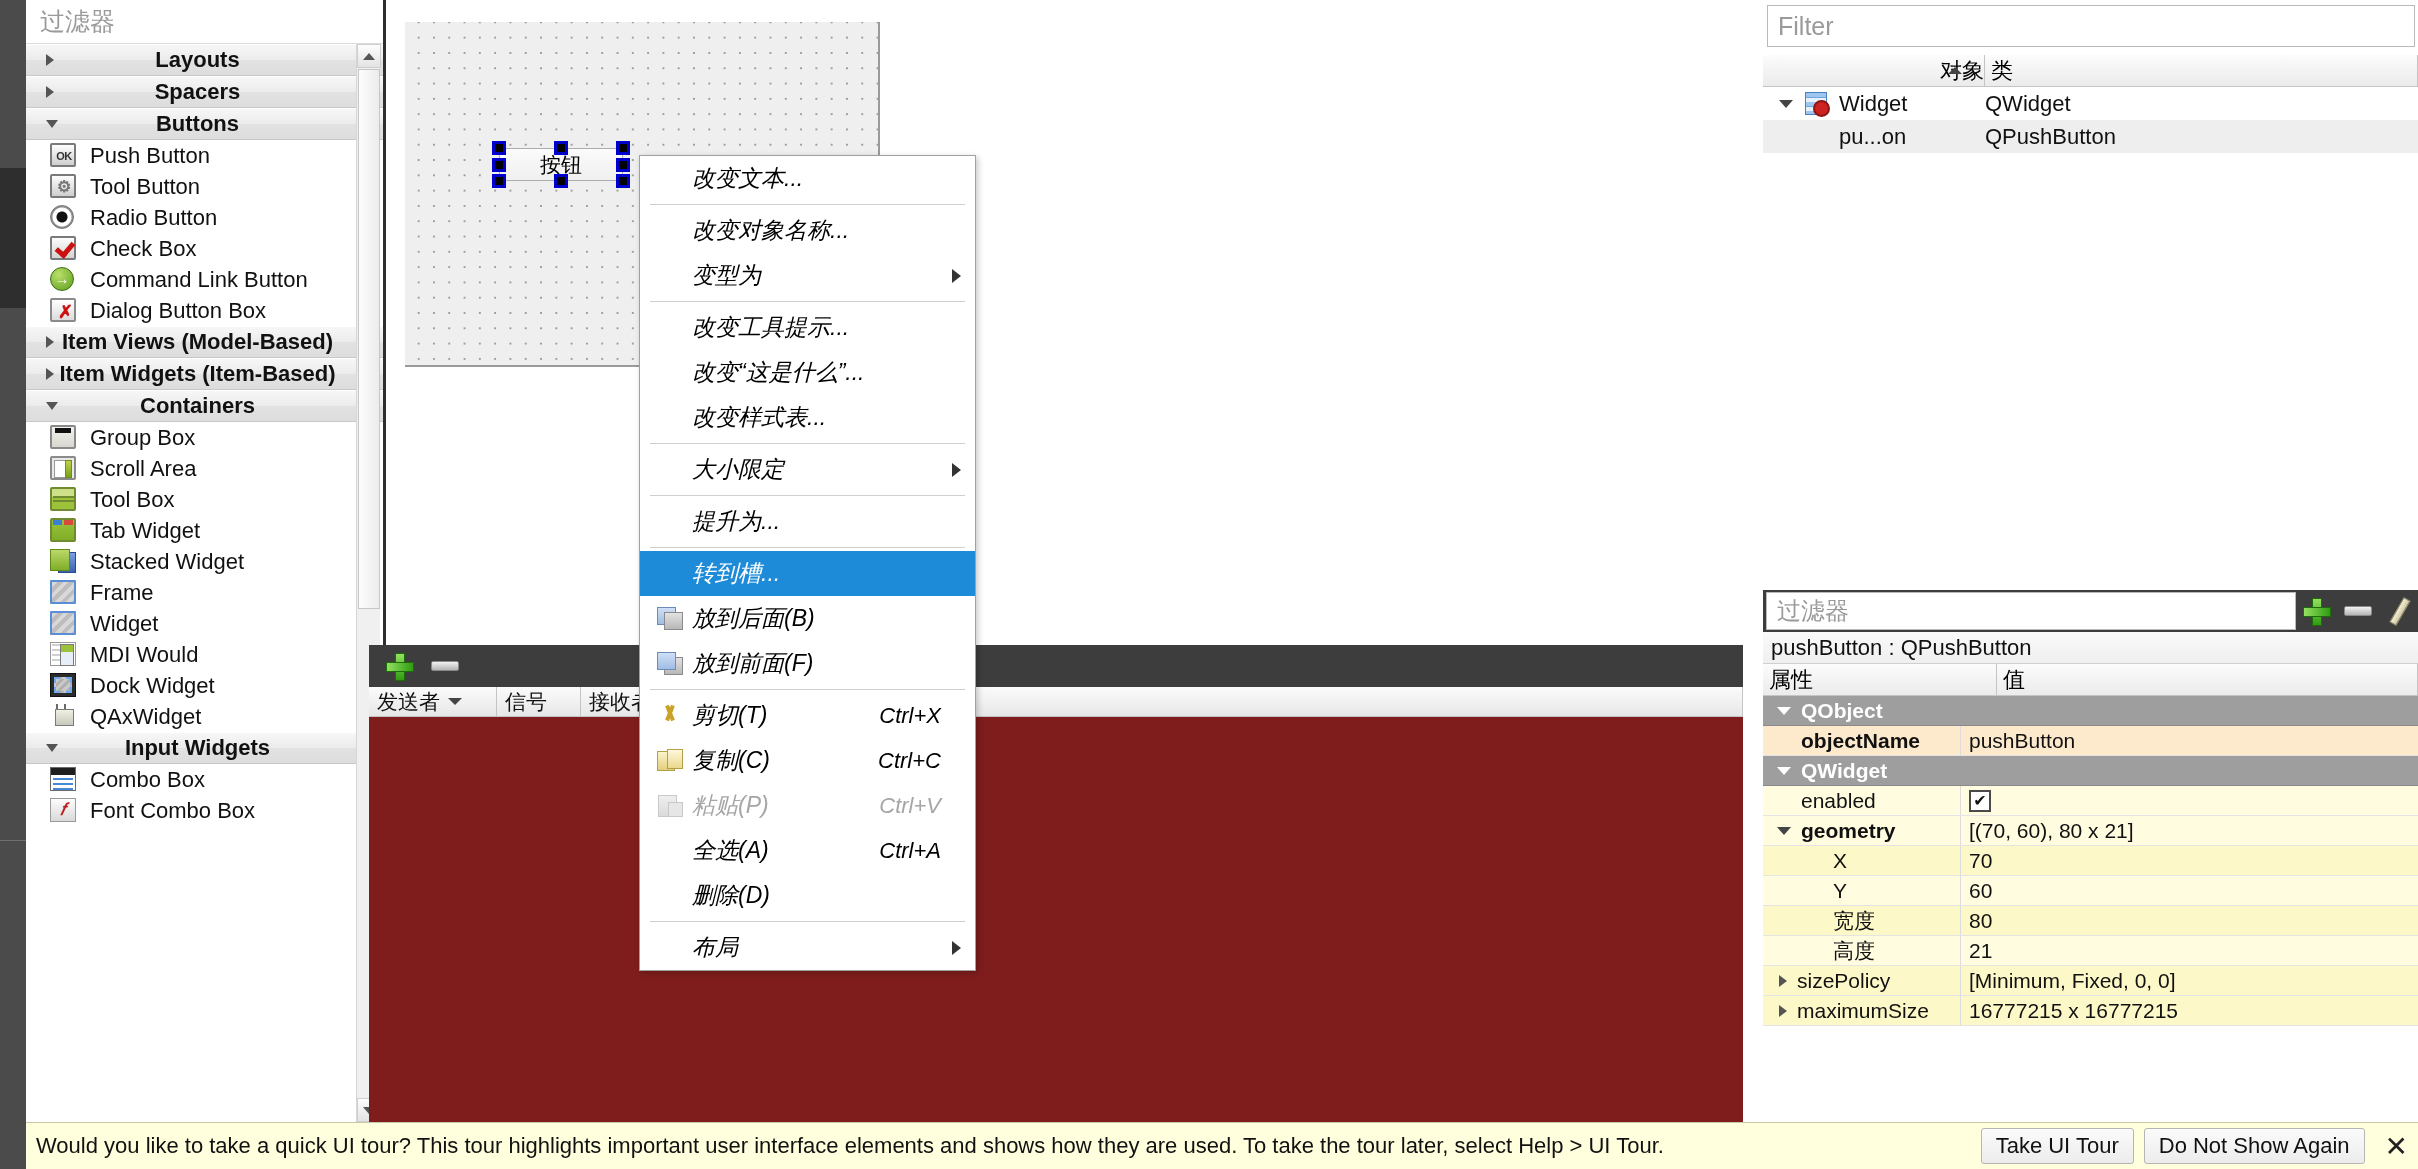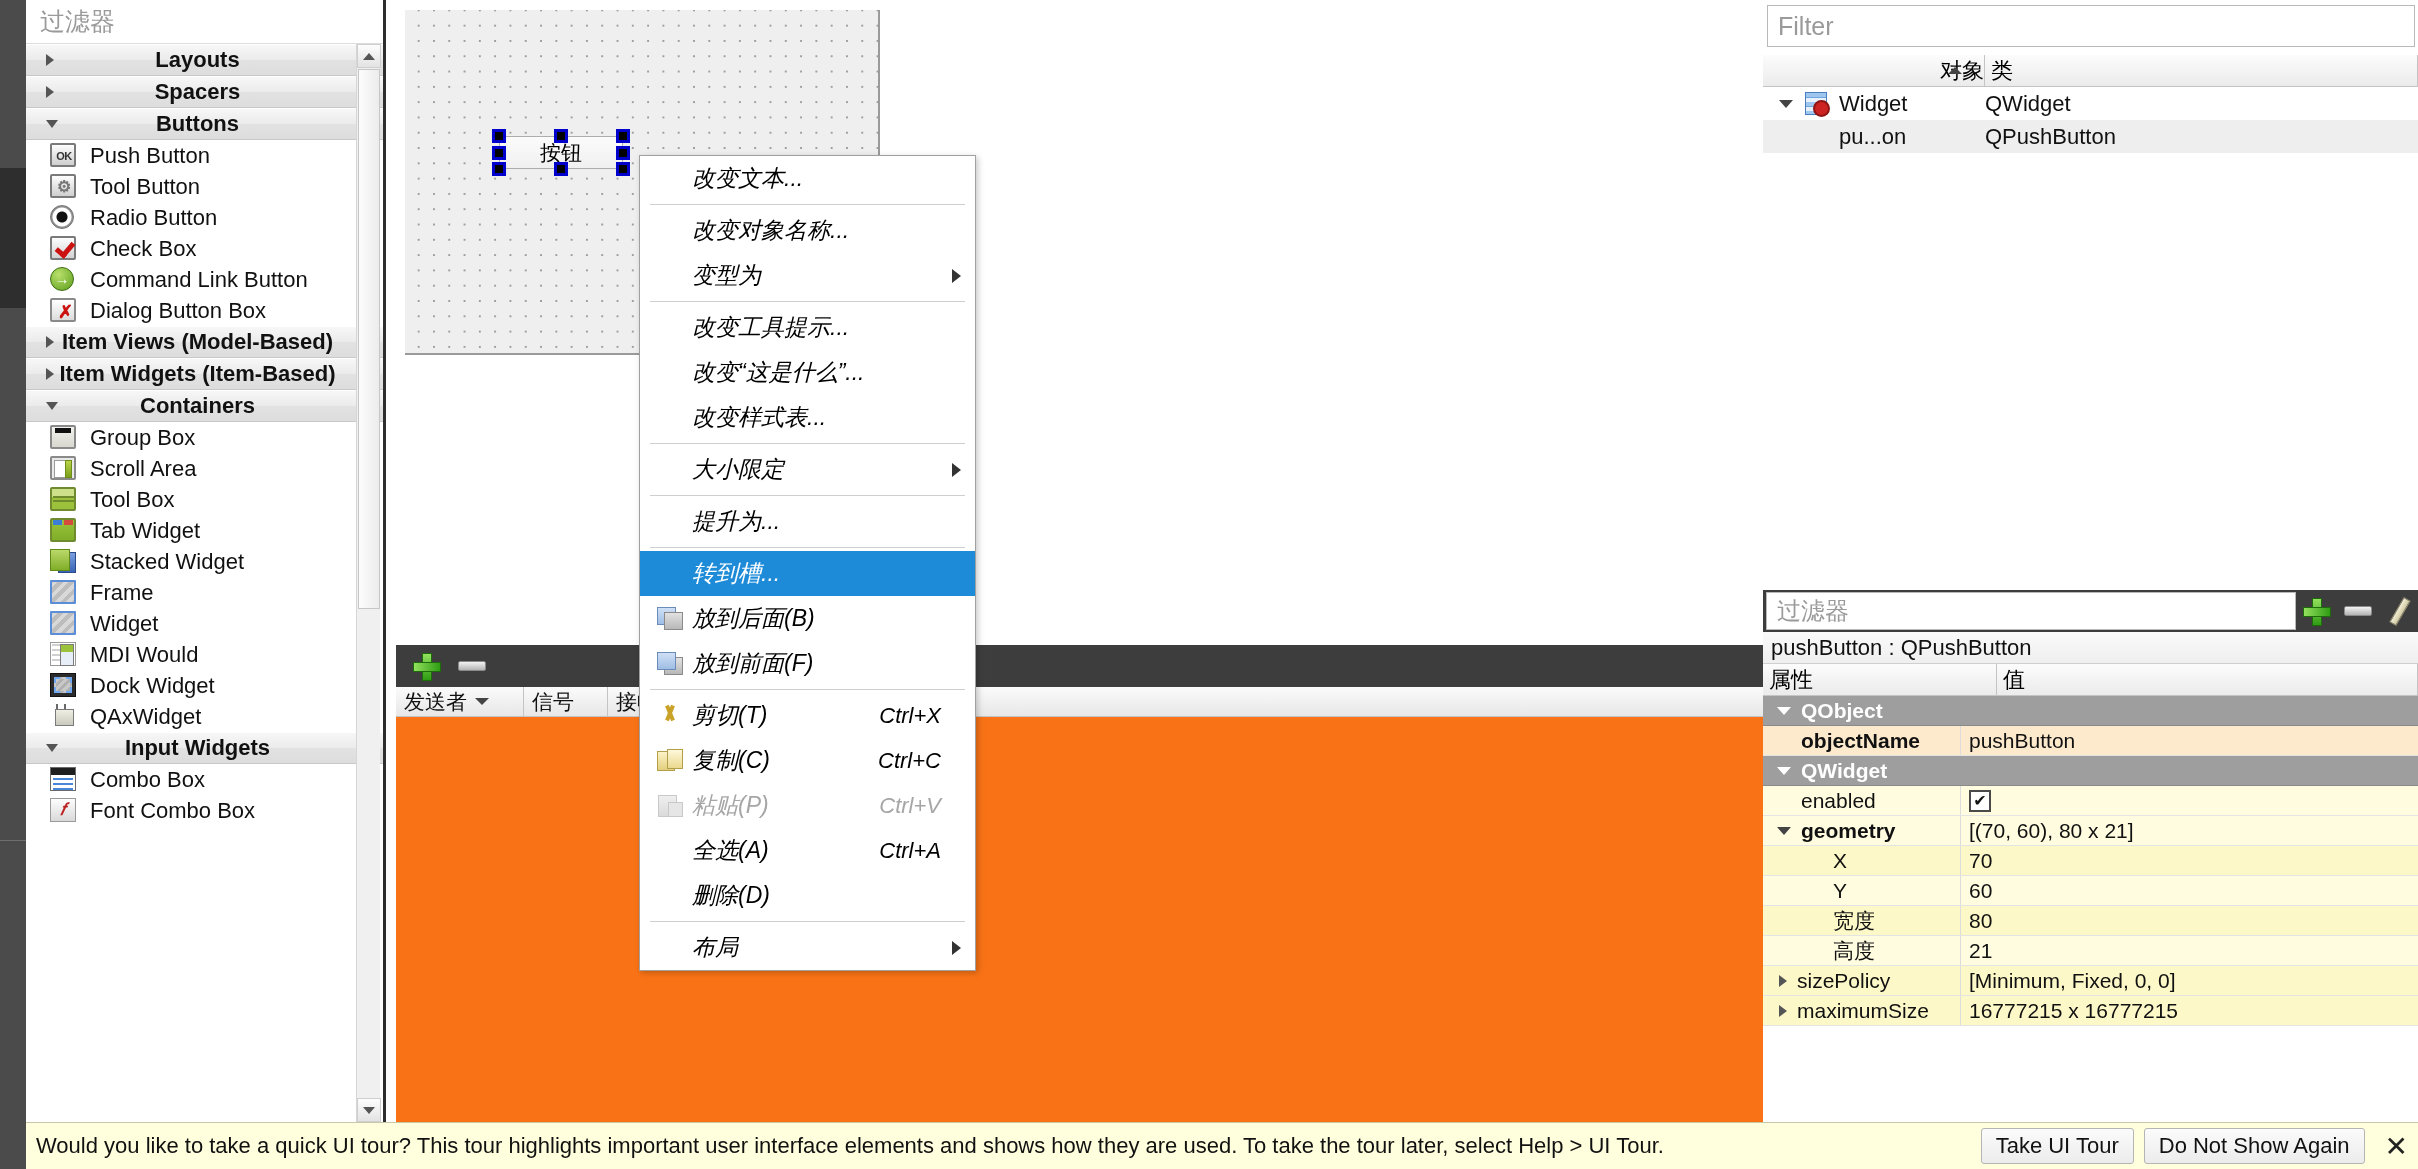--- a/index.html
+++ b/index.html
@@ -161,42 +161,42 @@
   .wb-sb .thumb {
     position: absolute; left: 1px; top: 25px; width: 22px; height: 540px;
     background: linear-gradient(to right,#fdfdfd,#ececec); border: 1px solid #c6c6c6;
   }
 
   
   .center {
     position: absolute; left: 389px; top: 0; width: 1374px; height: 1122px; background: #ffffff;
   }
   .formcanvas {
-    position: absolute; left: 16px; top: 10px; width: 475px; height: 345px;
+    position: absolute; left: 16px; top: 22px; width: 475px; height: 345px;
     background: #efefef;
     border-right: 2px solid #9a9a9a; border-bottom: 2px solid #9a9a9a;
     background-image: radial-gradient(#9d9d9d 0.8px, transparent 0.9px);
     background-size: 15.3px 15.3px; background-position: 6px 8px;
   }
   .pushbtn-ghost {
     position: absolute; left: 94px; top: 126px; width: 124px; height: 33px;
     background: linear-gradient(to bottom,#fbfbfb,#f0f0f0);
     border: 1px solid #adadad;
     display: flex; align-items: center; justify-content: center;
     font-size: 21px; color: #000;
   }
   .handle {
     position: absolute; width: 14px; height: 14px; background: #000;
     border: 3px solid #0000cc;
   }
 
   
   .ss-dock {
-    position: absolute; left: 396px; top: 645px; width: 1374px; height: 477px;
-    background: #f97316;
+    position: absolute; left: 369px; top: 645px; width: 1374px; height: 477px;
+    background: #7f1d1d;
   }
   .ss-toolbar {
     position: absolute; left: 0; top: 0; width: 1374px; height: 42px; background: #3d3d3d;
     display: flex; align-items: center; gap: 18px; padding-left: 16px;
   }
   .plus-ic { width: 28px; height: 28px; position: relative; }
   .plus-ic::before { content:""; position:absolute; left:10px; top:1px; width:8px; height:26px;
       background: linear-gradient(to bottom,#93e05e,#2f9c13); border:1px solid #1e6b0b; }
   .plus-ic::after { content:""; position:absolute; left:1px; top:10px; width:26px; height:8px;
       background: linear-gradient(to right,#93e05e,#2f9c13); border:1px solid #1e6b0b; }

